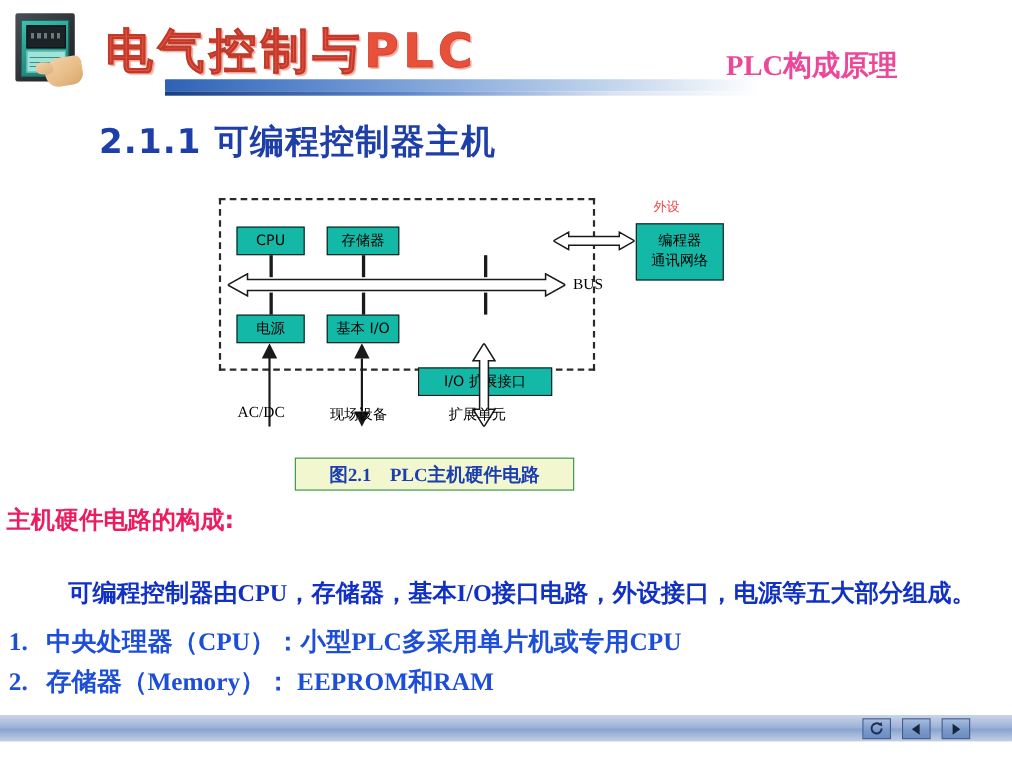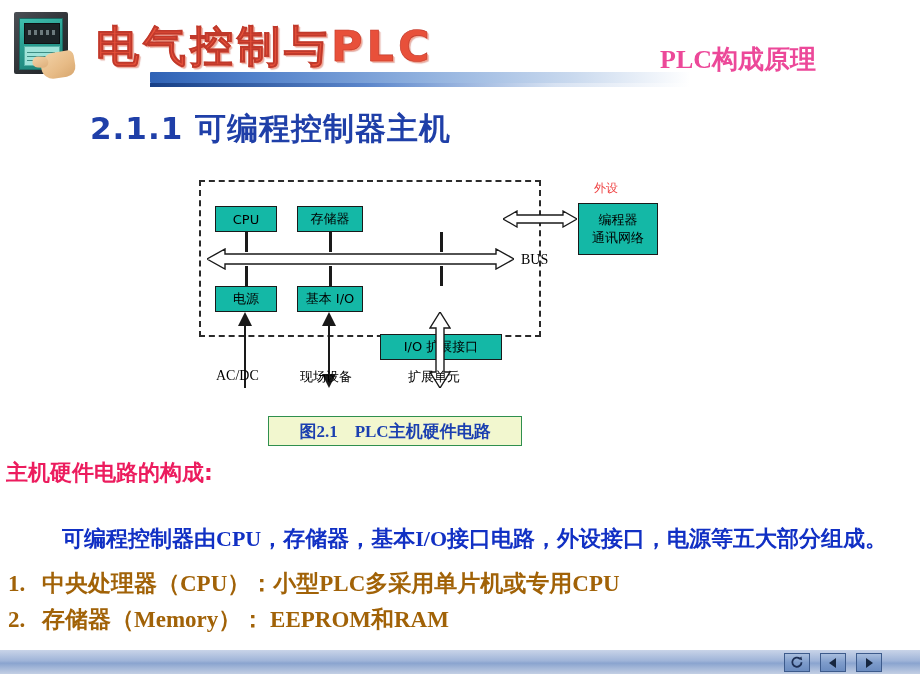--- a/index.html
+++ b/index.html
@@ -233,21 +233,21 @@
     font-size: 22px; font-weight: bold;
     color: #1130c4;
     line-height: 1.32;
     text-indent: 56px;
     margin-top: 32px;
   }
   .list-item {
     position: absolute; left: 8px;
     font-family: "Liberation Serif", serif;
     font-size: 23px; font-weight: bold;
-    color: #a16207;
+    color: #1d4ed8;
     white-space: nowrap;
   }
   #li-1 { top: 568px; }
   #li-2 { top: 604px; }
   .li-num { display: inline-block; width: 34px; }
 
   
   .bottom-bar {
     position: absolute; left: 0; top: 650px;
     width: 920px; height: 24px;

